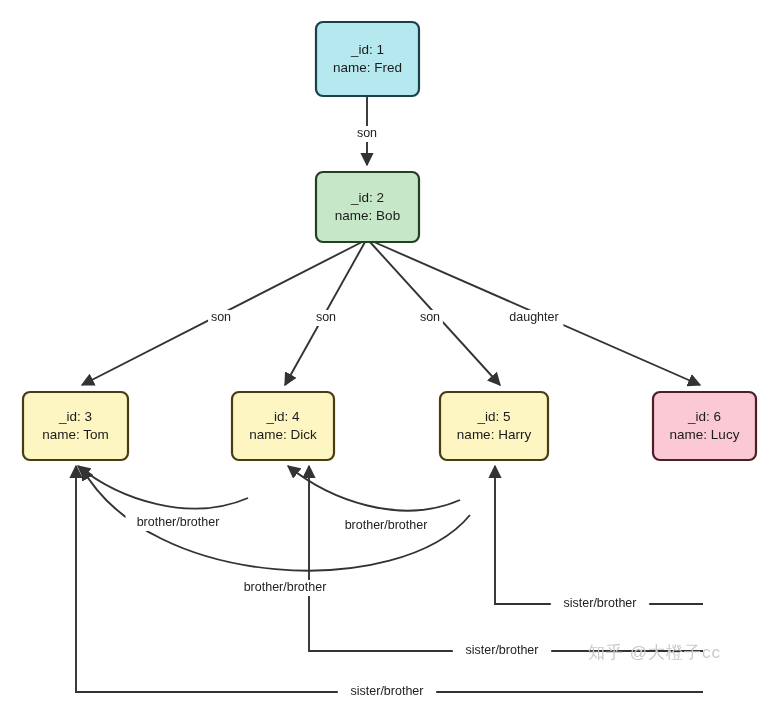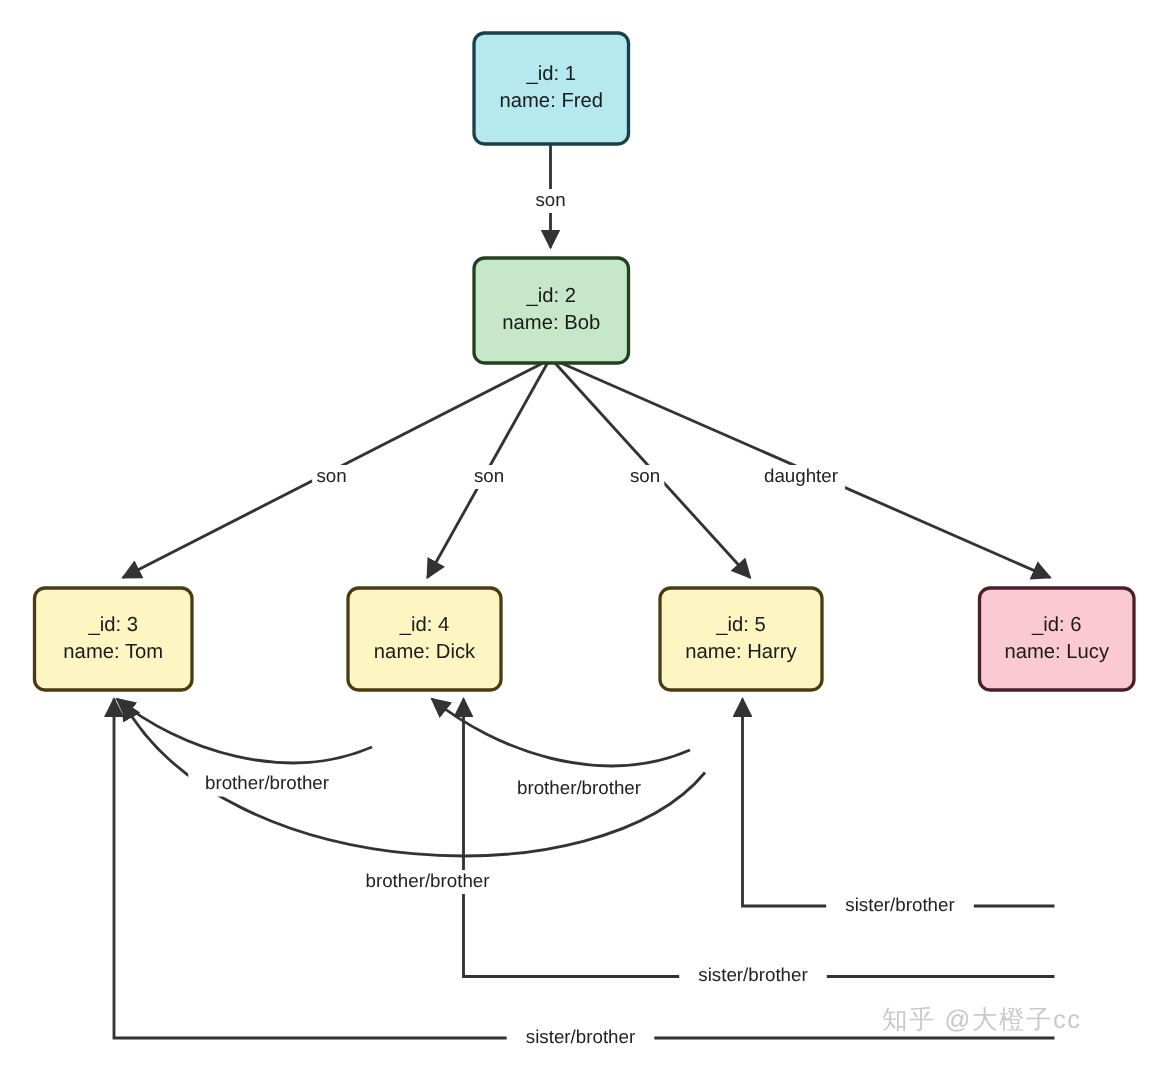--- a/index.html
+++ b/index.html
@@ -159,14 +159,14 @@
           <rect x="452.8" y="643" width="98.39999999999999" height="16" class="edge-label-bg"></rect>
           <text x="502" y="651" class="edge-label">sister/brother</text>
         </g>
         <g>
           <rect x="337.8" y="684" width="98.39999999999999" height="16" class="edge-label-bg"></rect>
           <text x="387" y="692" class="edge-label">sister/brother</text>
         </g>
       </g>
   </svg>
 
-  <div class="watermark" style="left: 588px; top: 668px; color: rgb(201, 201, 201);">知乎 @大橙子cc</div>
+  <div class="watermark" style="left: 588px; top: 641px; color: rgb(201, 201, 201);">知乎 @大橙子cc</div>
 </div>
 
 </body></html>

